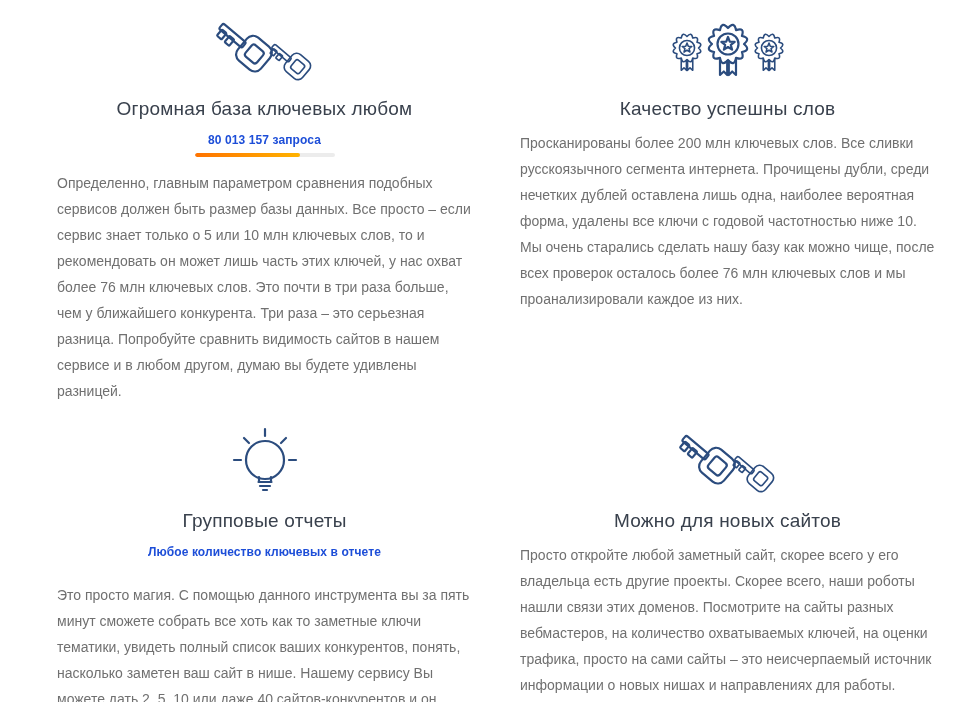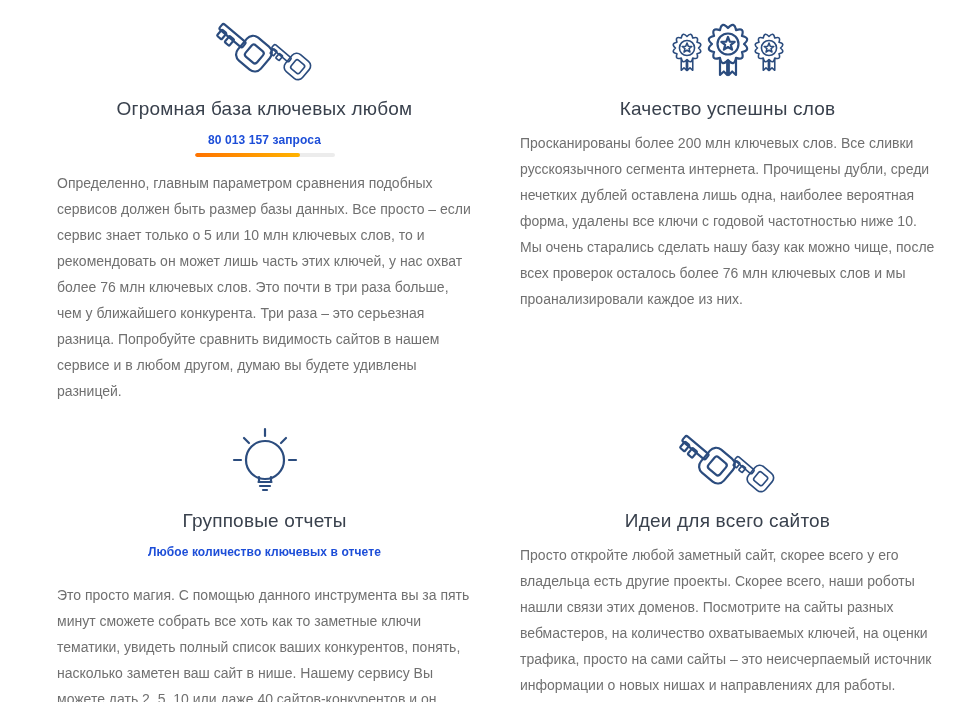--- a/index.html
+++ b/index.html
@@ -143,18 +143,18 @@
       </div>
       <p class="feature-text">Это просто магия. С помощью данного инструмента вы за пять минут сможете собрать все хоть как то заметные ключи тематики, увидеть полный список ваших конкурентов, понять, насколько заметен ваш сайт в нише. Нашему сервису Вы можете дать 2, 5, 10 или даже 40 сайтов-конкурентов и он построит полный отчет по данным доменам – все ключевые слова, где в топ50 есть хотя бы один из этих доменов. В этом списке легко можно выделить более выраженные ключи (по ним будет видно больше конкурентов) и более выраженные сайты-конкуренты.</p>
     </section>
 
     <section class="feature">
       <div class="icon-wrap">
         <svg width="120" height="72" viewBox="0 0 120 72" aria-hidden="true">
           <use href="#keys-pair"></use>
         </svg>
       </div>
-      <h2 class="feature-title">Идеи для всего сайтов</h2>
+      <h2 class="feature-title">Можно для новых сайтов</h2>
       <p class="feature-text">Просто откройте любой заметный сайт, скорее всего у его владельца есть другие проекты. Скорее всего, наши роботы нашли связи этих доменов. Посмотрите на сайты разных вебмастеров, на количество охватываемых ключей, на оценки трафика, просто на сами сайты – это неисчерпаемый источник информации о новых нишах и направлениях для работы. Можно самостоятельно искать крупицы золота в различных тематиках, а можно за 1 минуту посмотреть, какие сайты у конкурентов особенно успешны и уже на основе этого делать свои выводы.</p>
     </section>
 
   </div>
 </div>
 
 </body></html>

